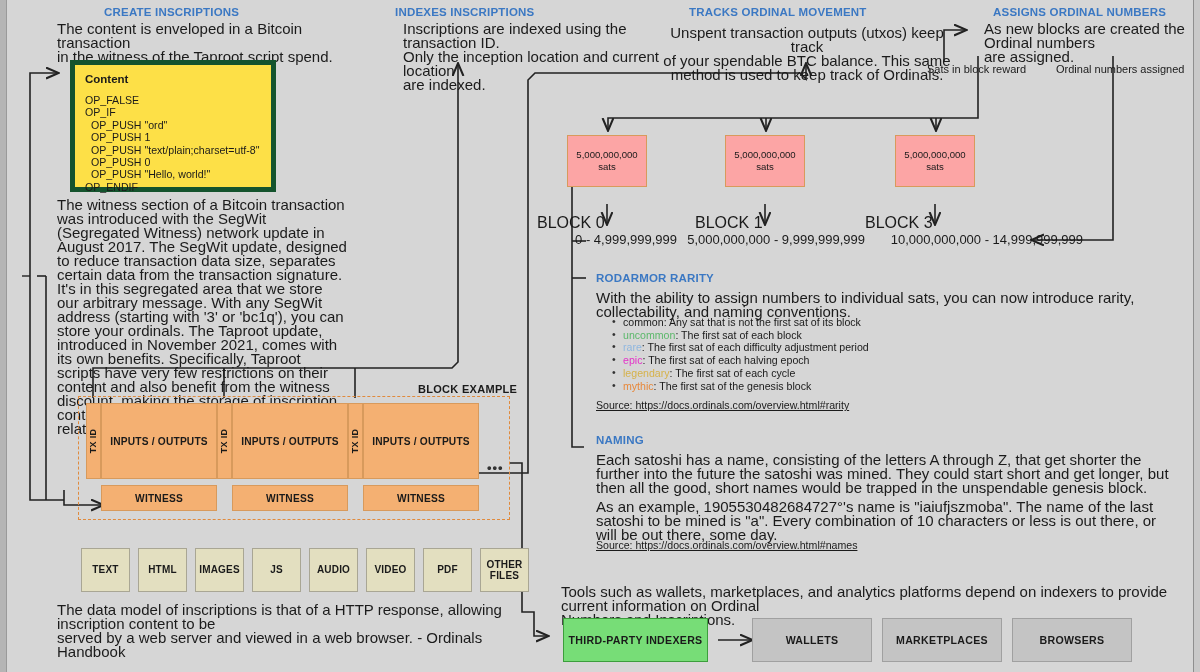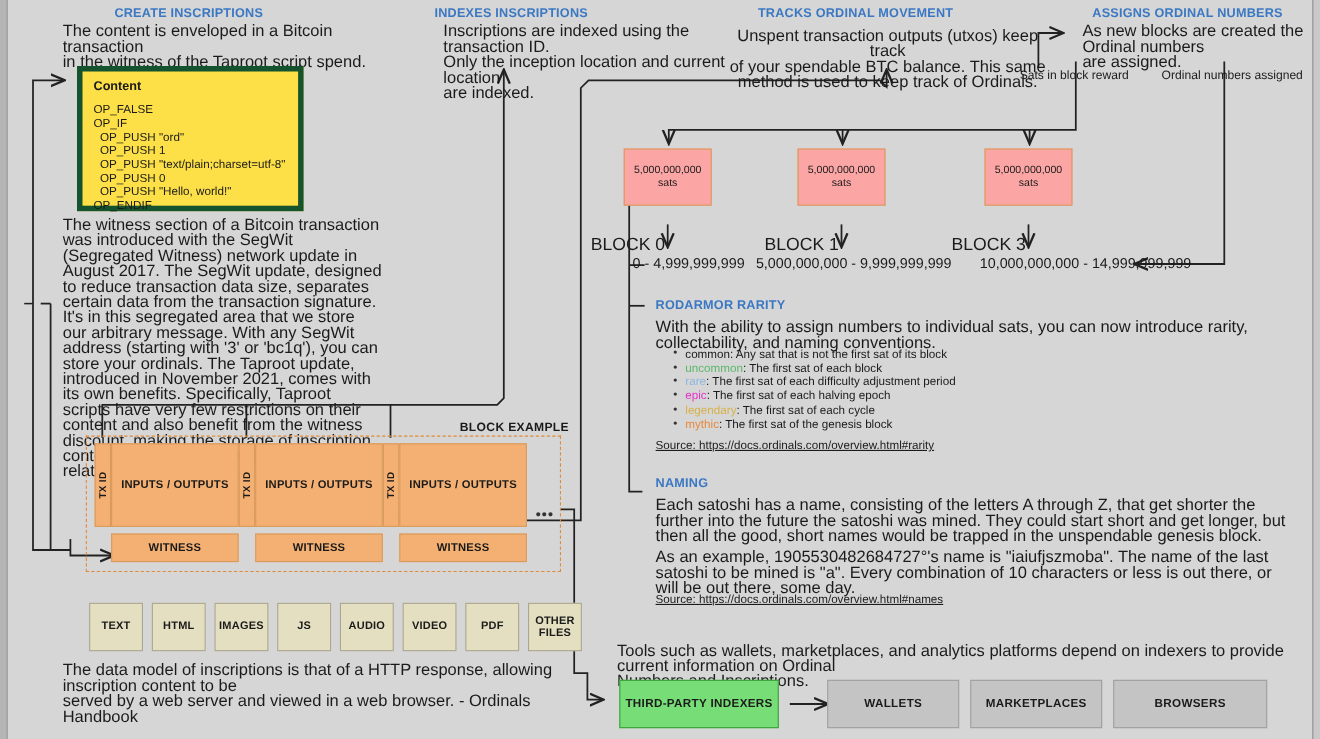--- a/index.html
+++ b/index.html
@@ -279,13 +279,13 @@
 <div class="body-text" style="left:596px; top:453px; width:580px;">Each satoshi has a name, consisting of the letters A through Z, that get shorter the further into the future the satoshi was mined. They could start short and get longer, but then all the good, short names would be trapped in the unspendable genesis block.</div>
 <div class="body-text" style="left:596px; top:500px; width:580px;">As an example, 1905530482684727°'s name is "iaiufjszmoba". The name of the last satoshi to be mined is "a". Every combination of 10 characters or less is out there, or will be out there, some day.</div>
 <div class="src-link" style="left:596px; top:539px;">Source: https://docs.ordinals.com/overview.html#names</div>
 
 <div class="body-text" style="left:561px; top:585px; width:620px; white-space:pre-line;">Tools such as wallets, marketplaces, and analytics platforms depend on indexers to provide current information on Ordinal
 Numbers and Inscriptions.</div>
 
 <div class="indexer-box">THIRD-PARTY  INDEXERS</div>
 <div class="grey-box" style="left:752px; width:120px;">WALLETS</div>
 <div class="grey-box" style="left:882px; width:120px;">MARKETPLACES</div>
-<div class="grey-box" style="left:1012px; width:140px;">BROWSERS</div>
+<div class="grey-box" style="left:1012px; width:120px;">BROWSERS</div>
 
 </body></html>

